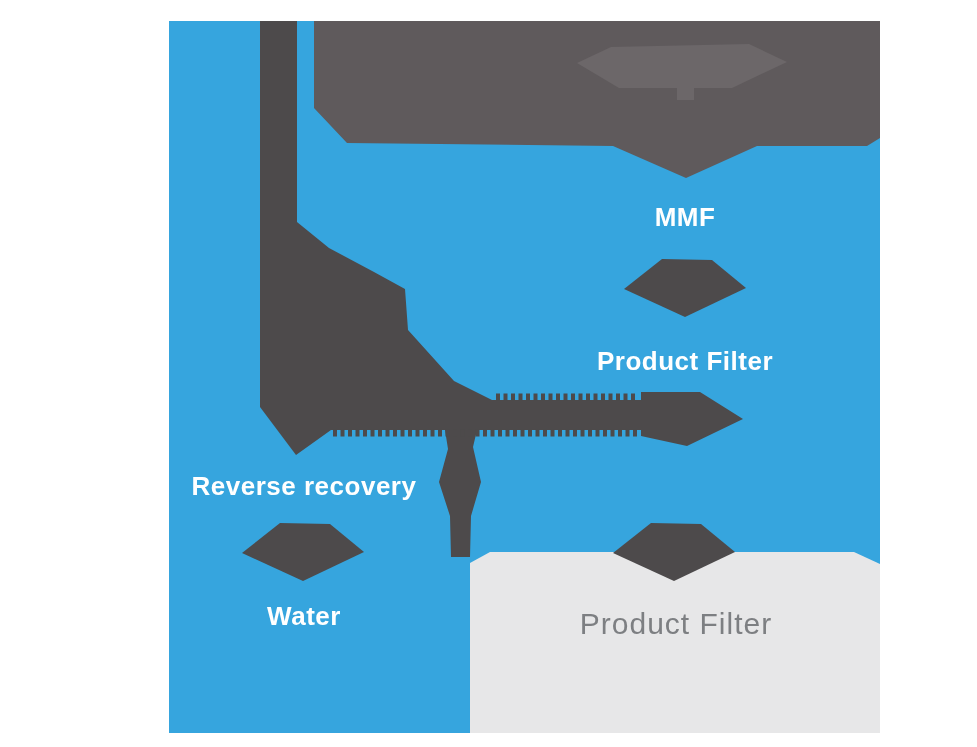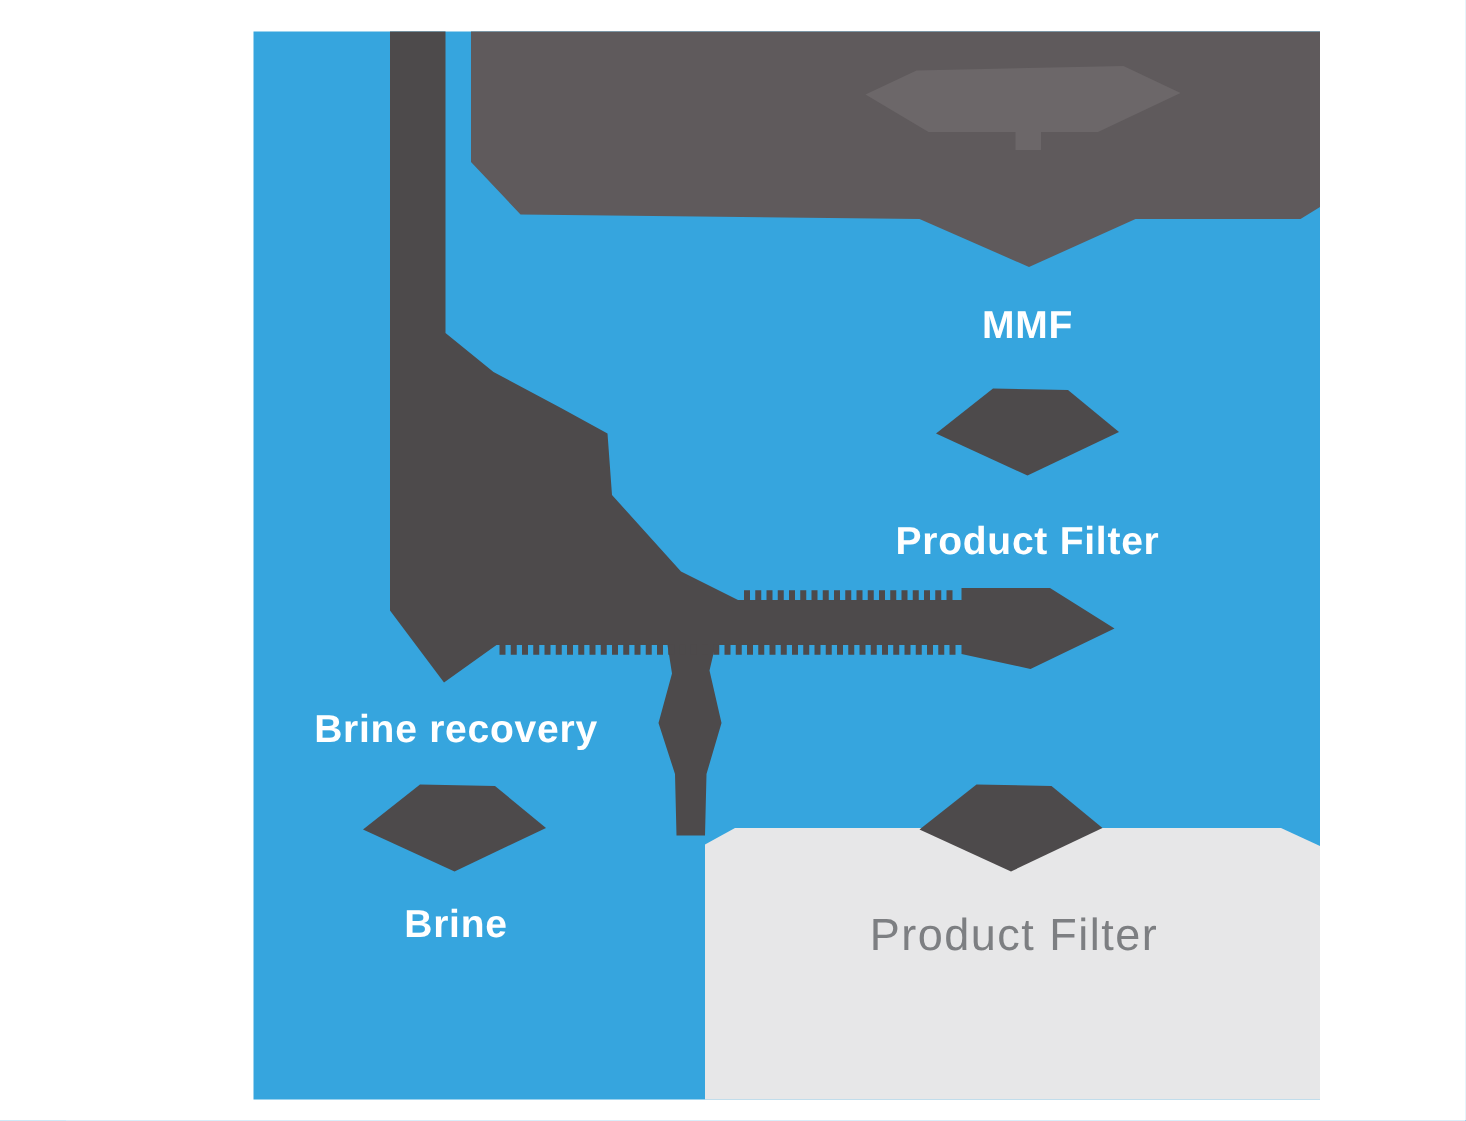--- a/index.html
+++ b/index.html
@@ -64,20 +64,20 @@
 
     <polygon points="580,289 618,259 668,260 702,288 641,317" fill="#4d4a4b"></polygon>
     <polygon points="198,553 236,523 286,524 320,552 259,581" fill="#4d4a4b"></polygon>
     <polygon points="569,553 607,523 657,524 691,552 630,581" fill="#4d4a4b"></polygon>
   </svg>
 
   <div class="label" style="left:641px; top:217px;">MMF</div>
 
   <div class="label" style="left:641px; top:361px;">Product Filter</div>
 
-  <div class="label" style="left:260px; top:486px;">Brine recovery</div>
+  <div class="label" style="left:260px; top:486px;">Reverse recovery</div>
 
 
-  <div class="label" style="left:260px; top:616px;">Brine</div>
+  <div class="label" style="left:260px; top:616px;">Water</div>
 
   <div class="label product" style="left:632px; top:624px;">Product Filter</div>
 
 </div>
 
 </body></html>

